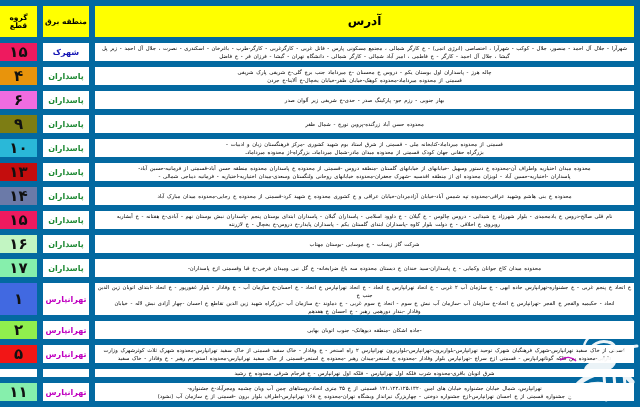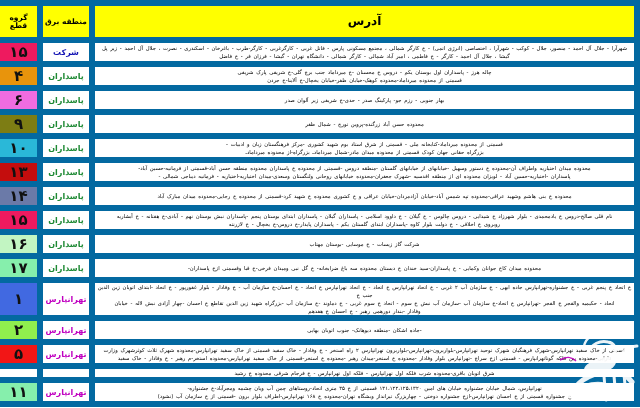--- a/index.html
+++ b/index.html
@@ -103,21 +103,21 @@
         <th class="h-region">منطقه برق</th>
         <th class="h-group">گروه قطع</th>
       </tr>
     </thead>
     <tbody id="tbody">
         <tr>
           <td class="addr">
             <span class="ln">شهرآرا - جلال آل احمد - منصور، جلال - کوکب - شهرآرا ، اختصاصی (انرژی اتمی) - خ کارگر شمالی ، مجتمع مسکونی پارس - فاتل غربی - کارگرغربی - کارگر-طرب - باغرخان - اسکندری - نصرت ، جلال آل احمد - زیر پل</span>
             <span class="ln">گیشا ، جلال آل احمد - کارگر - خ فاطمی ، امیر آباد شمالی - کارگر شمالی - دانشگاه تهران - گیشا - فرزان فر - خ فاضل</span>
           </td>
-          <td class="region yaftabad">شرکت</td>
+          <td class="region yaftabad">شهرک</td>
           <td class="group" style="background: rgb(238, 26, 95);">۱۵</td>
         </tr>
         <tr>
           <td class="addr">
             <span class="ln">چاله هرز - پاسداران اول بوستان یکم - دروس خ محسنان -خ میرداماد جنب برج گلی-خ شریفی پارک شریفی</span>
             <span class="ln">قسمتی از محدوده میرداماد-محدوده کوهک-خیابان ظفر-خیابان یخچال-خ آلاینا-خ جردن</span>
           </td>
           <td class="region pasdaran">پاسداران</td>
           <td class="group" style="background: rgb(232, 148, 12);">۴</td>
         </tr>

